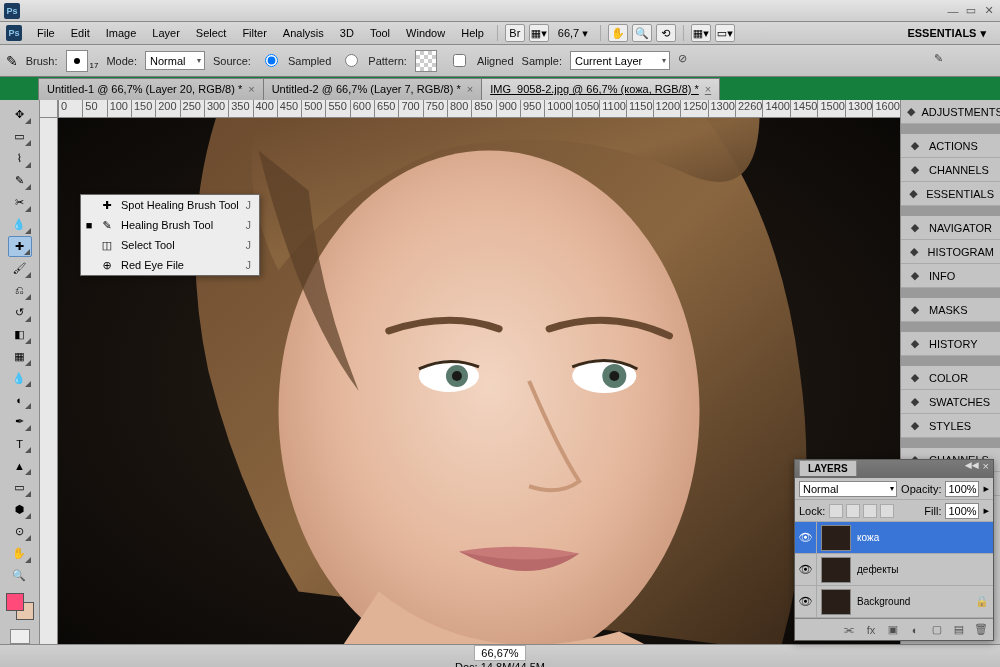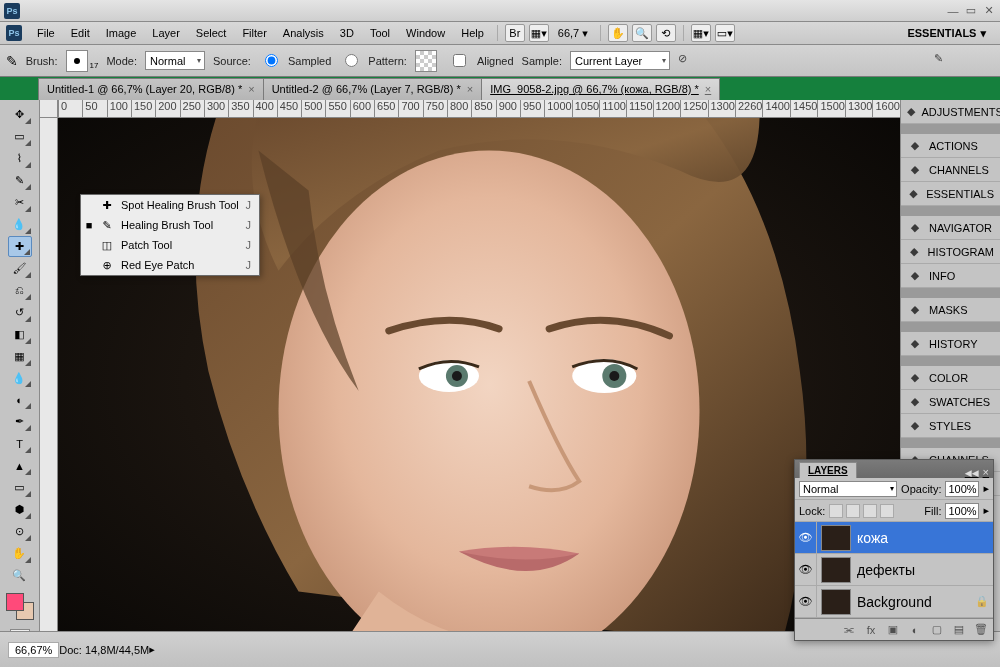--- a/index.html
+++ b/index.html
@@ -64,43 +64,43 @@
 .flyout-row .shortcut { margin-left:auto; opacity:.6; }
 
 
 .rightcol { width:100px; background:#c4c4c4; border-left:1px solid #8a8a8a; }
 .panel-tab { height:24px; display:flex; align-items:center; gap:6px; padding:0 6px; border-bottom:1px solid #aaa; cursor:pointer; font-size:10px; }
 .panel-tab .p-icon { width:16px; height:16px; opacity:.7; display:flex; align-items:center; justify-content:center; }
 .panel-group-gap { height:10px; background:#9a9a9a; }
 
 
 .layers-panel { position:absolute; right:6px; bottom:26px; width:200px; background:#c4c4c4; border:1px solid #5a5a5a; box-shadow:0 2px 8px rgba(0,0,0,.4); z-index:40; }
-.lp-titlebar { height:18px; background:linear-gradient(#7a7a7a,#6a6a6a); display:flex; align-items:flex-end; padding:0 4px;text-decoration:underline; }
+.lp-titlebar { height:18px; background:linear-gradient(#7a7a7a,#6a6a6a); display:flex; align-items:flex-start; padding:0 4px; }
 .lp-tab { background:#c4c4c4; padding:2px 8px; font-size:10px; font-weight:bold; border:1px solid #888; border-bottom:none; }
 .lp-close { margin-left:auto; color:#ddd; font-size:9px; cursor:pointer; }
 .lp-close2 { color:#ddd; font-size:11px; margin-left:4px; cursor:pointer; }
 .lp-row { height:22px; display:flex; align-items:center; padding:0 4px; gap:4px; border-bottom:1px solid #aaa; font-size:10px; }
 .lp-row .mini-drop { flex:1; height:16px; border:1px solid #888; background:#fff; padding:0 12px 0 3px; position:relative; display:flex; align-items:center; }
 .lp-row .mini-drop::after { content:"▾"; position:absolute; right:2px; font-size:8px; }
 .lp-row .val-box { width:34px; height:16px; border:1px solid #888; background:#fff; text-align:center; line-height:14px; }
 .lp-lockrow .lock-icons { display:flex; gap:3px; }
 .lp-lockrow .lock-icons span { width:14px; height:14px; border:1px solid #aaa; background:#ddd; }
 .layer-list { max-height:110px; overflow:auto; }
 .layer-item { height:32px; display:flex; align-items:center; border-bottom:1px solid #aaa; cursor:pointer; }
 .layer-item.selected { background:#3875d7; color:#fff; }
 .layer-eye { width:22px; height:100%; display:flex; align-items:center; justify-content:center; border-right:1px solid #aaa; }
 .layer-thumb { width:30px; height:26px; margin:0 4px; border:1px solid #888; background:#2a1f18; }
-.layer-name { flex:1; padding-left:2px; font-size:14px; }
+.layer-name { flex:1; padding-left:2px; font-size:10px; }
 .layer-name.bg { }
 .layer-lock { width:18px; opacity:.6; }
 .lp-footer { height:22px; background:#c4c4c4; border-top:1px solid #888; display:flex; align-items:center; justify-content:flex-end; gap:6px; padding:0 4px; }
 .lp-footer span { width:16px; height:16px; opacity:.6; cursor:pointer; display:flex; align-items:center; justify-content:center; }
 
 
-.statusbar { position:absolute; bottom:0; left:0; right:0; height:36px; background:linear-gradient(#d0d0d0,#c0c0c0); border-top:1px solid #888; display:flex; align-items:center; padding:0 8px; font-size:10px; }
+.statusbar { position:absolute; bottom:0; left:0; right:0; height:23px; background:linear-gradient(#d0d0d0,#c0c0c0); border-top:1px solid #888; display:flex; align-items:center; padding:0 8px; font-size:10px;flex-direction:column; }
 .statusbar .sb-box { border:1px solid #aaa; background:#fff; padding:1px 6px; }
 
 svg { display:block; }
 </style>
 </head>
 <body>
 
 <div class="titlebar">
   <div class="ps-logo">Ps</div>
   <div class="window-controls">
@@ -303,27 +303,27 @@
       </div>
       <div class="flyout-row">
         <span class="dot">■</span>
           <span class="fly-icon">✎</span>
         <span>Healing Brush Tool</span>
           <span class="shortcut">J</span>
       </div>
       <div class="flyout-row">
         <span class="dot"></span>
           <span class="fly-icon">◫</span>
-        <span>Patch Tool</span>
+        <span>Select Tool</span>
           <span class="shortcut">J</span>
       </div>
       <div class="flyout-row">
         <span class="dot"></span>
           <span class="fly-icon">⊕</span>
-        <span>Red Eye Patch</span>
+        <span>Red Eye File</span>
           <span class="shortcut">J</span>
       </div>
     </div>
   </div>
 
   <div class="rightcol" id="rightcol">
       <div class="panel-tab">
         <span class="p-icon">◆</span>
         <span>ADJUSTMENTS</span>
       </div>

